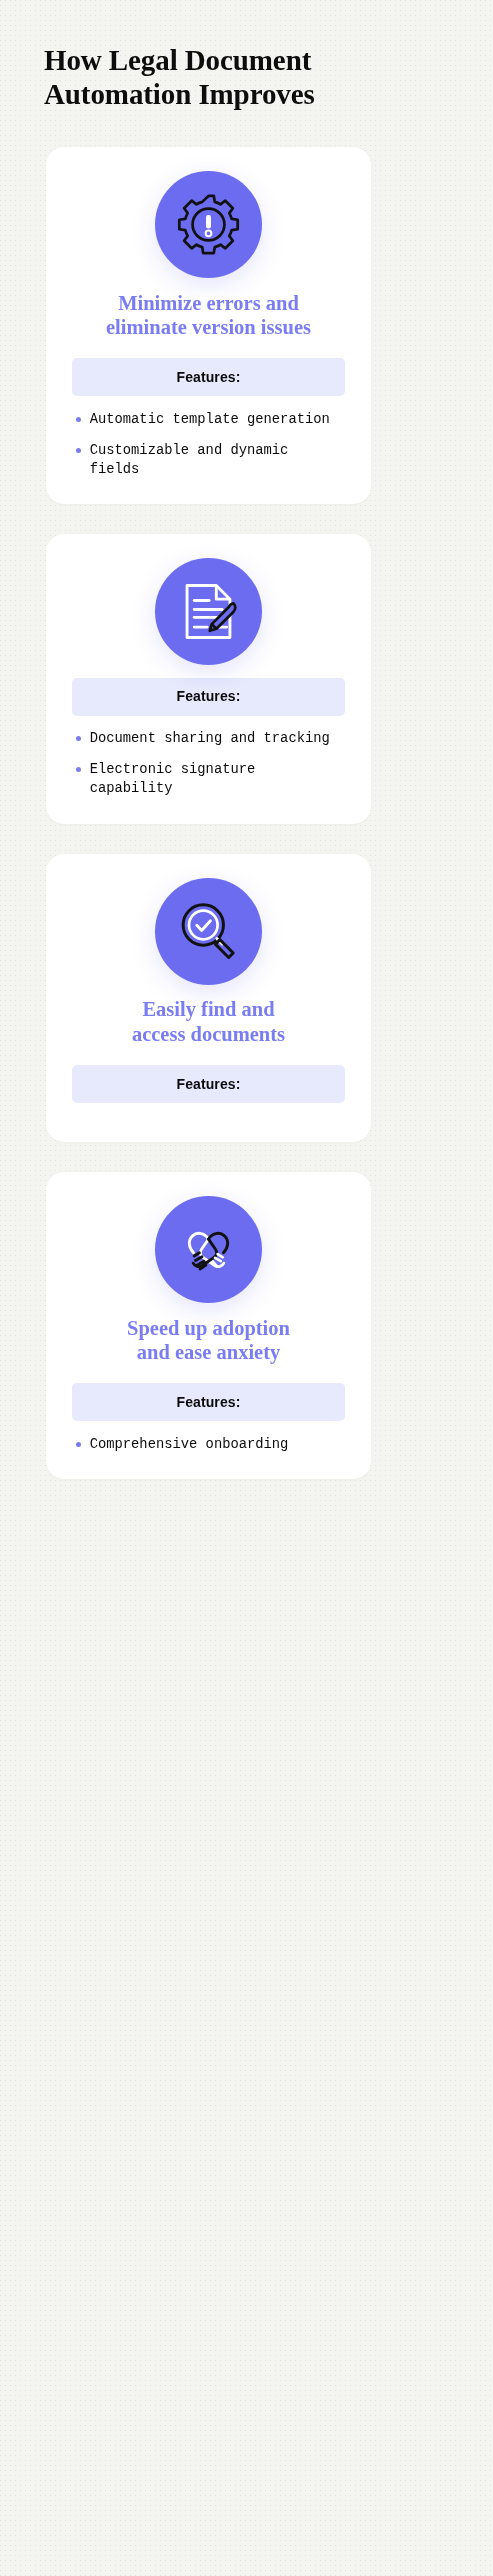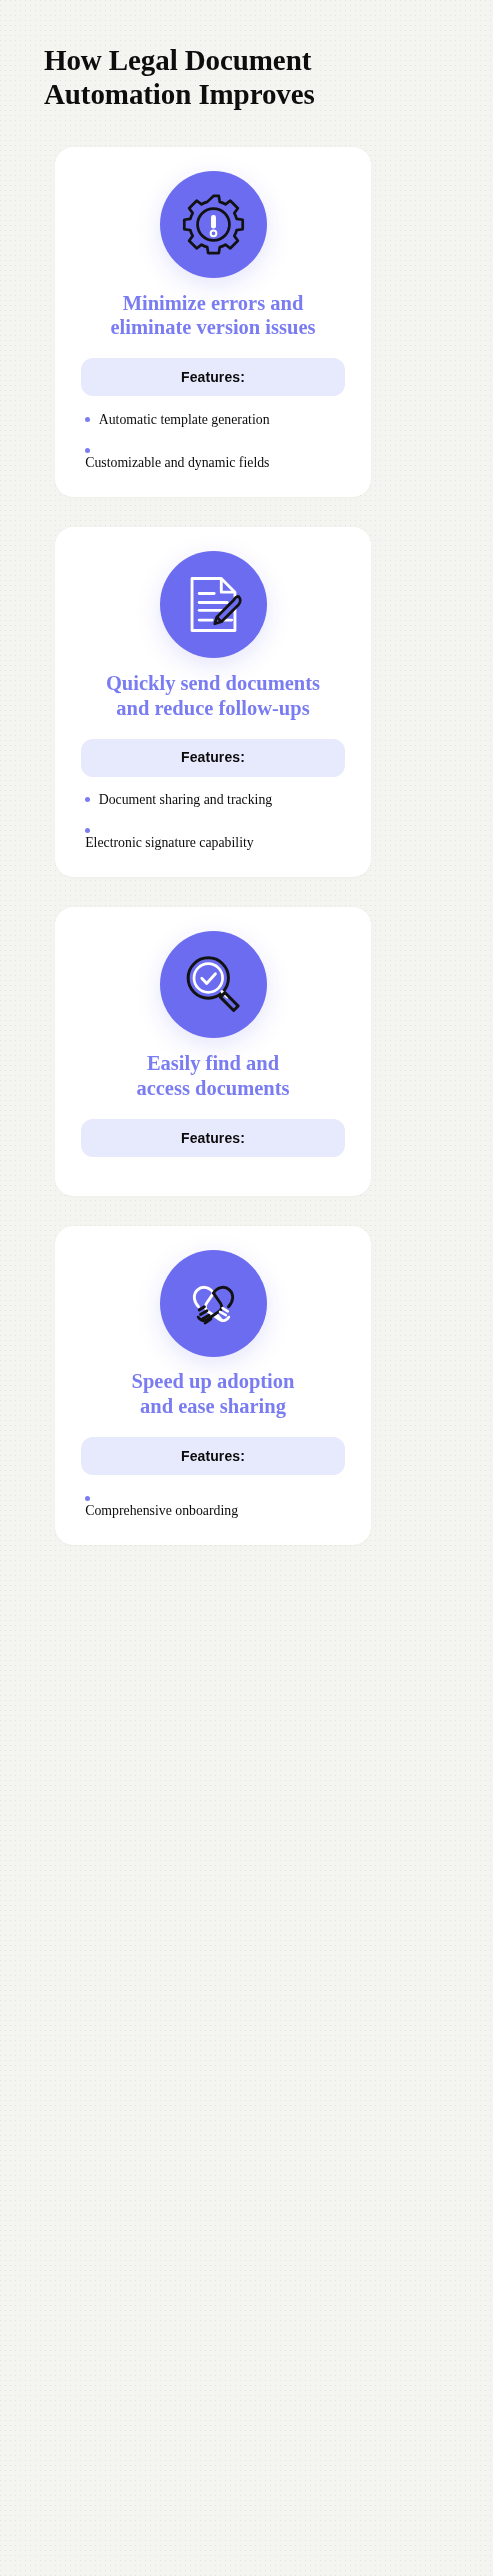--- a/index.html
+++ b/index.html
@@ -49,21 +49,20 @@
   }
   .infographic-title .tline { display: block; }
 
   
   .cards {
     margin-top: 35px;
     display: flex;
     flex-direction: column;
     gap: 30px;
     padding: 0 46px;
-    margin-left: 9px;
   }
 
   .card {
     background: #ffffff;
     border-radius: 18.3px;
     padding: 24px 26px 25.4px 26px;
     box-shadow: 0 0.7px 2.1px rgba(80,80,60,0.035);
     position: relative;
   }
 
@@ -98,21 +97,21 @@
     line-height: 1.21;
     color: #7a7cf2;
     text-align: center;
     margin-bottom: 18.3px;
     padding: 0 2.8px;
   }
 
   
   .features-bar {
     background: #e7e9fc;
-    border-radius: 12px;
+    border-radius: 5px;
     text-align: center;
     padding: 10.6px 7px 11.3px 7px;
     margin-bottom: 13.4px;
   }
   .features-bar-label {
     font-family: "Liberation Sans", sans-serif;
     font-weight: 700;
     font-size: 14px;
     color: #0b0b0b;
     letter-spacing: 0.1px;
@@ -121,33 +120,33 @@
   
   .feature-list {
     list-style: none;
     padding: 0 2.8px 0 4.2px;
   }
   .feature-item {
     display: flex;
     align-items: flex-start;
     margin-bottom: 12px;
   }
-  .feature-item:last-child { margin-bottom: 0; flex-direction: column; }
+  .feature-item:last-child { margin-bottom: 0; }
 
   .bullet-dot {
     width: 5px;
     height: 5px;
     border-radius: 50%;
     background: #7a7cf2;
     flex: 0 0 auto;
     margin-top: 7px;
     margin-right: 8.5px;
   }
   .feature-text {
-    font-family: Liberation Serif, serif;
+    font-family: Liberation Mono, monospace;
     font-size: 13.8px;
     line-height: 1.38;
     color: #0b0b0b;
   }
 </style>
 </head>
 <body>
 
 <div class="bg-texture"></div>
 
@@ -210,25 +209,20 @@
               <line x1="28" y1="59" x2="63" y2="59" stroke="#ffffff" stroke-width="4.4" stroke-linecap="round"></line>
               <line x1="28" y1="74" x2="48" y2="74" stroke="#ffffff" stroke-width="4.4" stroke-linecap="round"></line>
               <line x1="58" y1="74" x2="78" y2="74" stroke="#ffffff" stroke-width="4.4" stroke-linecap="round"></line>
               <path d="M88.5 37.5 a9 9 0 0 1 0 12.8 L62.2 76.6 L52 79.6 L55 69.4 L81.3 43.1 a9 9 0 0 1 7.2 -5.6 Z" fill="#6c6cf0" stroke="#121212" stroke-width="4.2" stroke-linejoin="round"></path>
               <line x1="55" y1="69.4" x2="62.2" y2="76.6" stroke="#121212" stroke-width="4.2"></line>
             </svg>
           </span>
         </div>
       </div>
 
-      <div class="card-heading">
-        <span>Quickly send documents</span>
-        <br>
-        <span>and reduce follow-ups</span>
-      </div>
 
       <div class="features-bar">
         <span class="features-bar-label">Features:</span>
       </div>
 
       <ul class="feature-list">
         <li class="feature-item">
           <span class="bullet-dot"></span>
           <span class="feature-text">Document sharing and tracking</span>
         </li>
@@ -287,21 +281,21 @@
               <path d="M64 57 L72 62" fill="none" stroke="#ffffff" stroke-width="4.0" stroke-linecap="round"></path>
               <path d="M60 63 L69 68" fill="none" stroke="#ffffff" stroke-width="4.0" stroke-linecap="round"></path>
             </svg>
           </span>
         </div>
       </div>
 
       <div class="card-heading">
         <span>Speed up adoption</span>
         <br>
-        <span>and ease sharing</span>
+        <span>and ease anxiety</span>
       </div>
 
       <div class="features-bar">
         <span class="features-bar-label">Features:</span>
       </div>
 
       <ul class="feature-list">
         <li class="feature-item">
           <span class="bullet-dot"></span>
           <span class="feature-text">Comprehensive onboarding</span>

